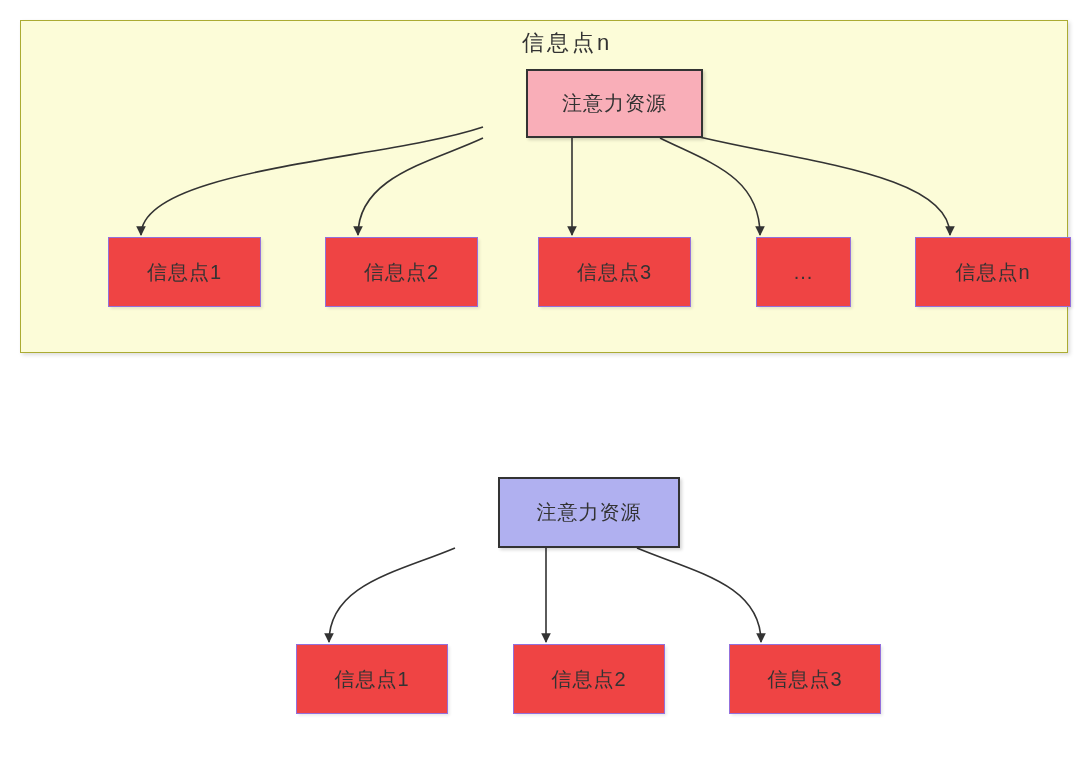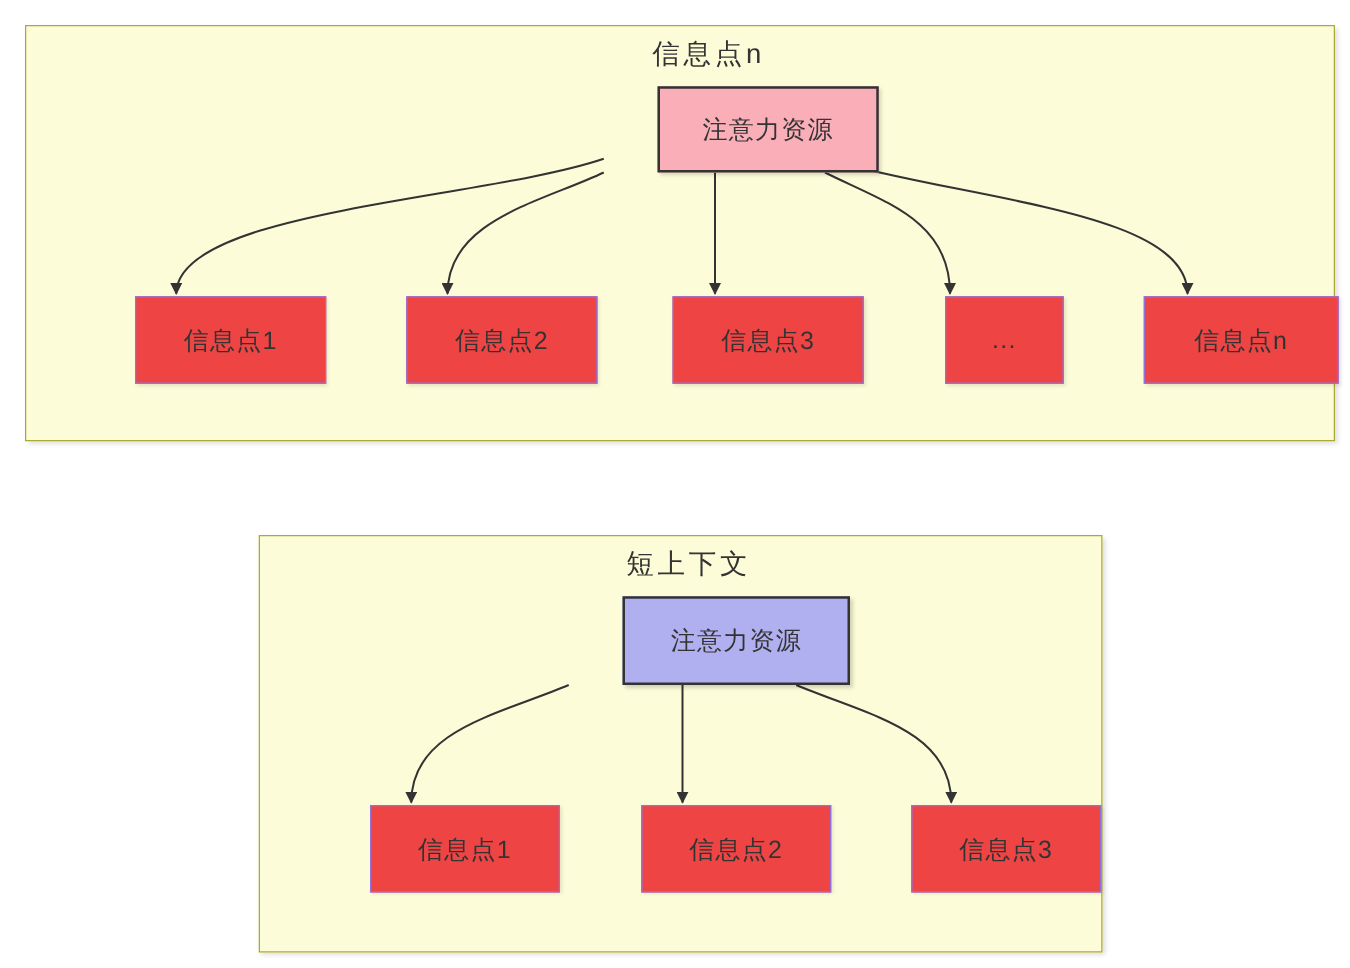--- a/index.html
+++ b/index.html
@@ -64,23 +64,20 @@
 </style>
 </head>
 <body>
 
 <div class="canvas">
 
   <div class="cluster" style="left: 20px; top: 20px; width: 1048px; height: 333px; background-color: rgb(252, 252, 216);">
     <div class="cluster-title" style="left:546px;">信息点n</div>
   </div>
 
-  <div class="cluster" style="left: 207px; top: 428px; width: 675px; height: 334px; background-color: rgb(252, 252, 216);">
-    <div class="cluster-title" style="left:343px;">短上下文</div>
-  </div>
 
   <svg class="arrow-layer" viewBox="0 0 1080 774" xmlns="http://www.w3.org/2000/svg">
     <defs>
       <marker id="arrowhead" viewBox="0 0 10 10" refX="9" refY="5" markerWidth="6" markerHeight="6" orient="auto">
         <path d="M 0 0 L 10 5 L 0 10 z" fill="#333333"></path>
       </marker>
     </defs>
 
     <path class="edge" d="M 483 127 C 385 160, 141 168, 141 235" marker-end="url(#arrowhead)" stroke="#333333"></path>
     <path class="edge" d="M 483 138 C 432 162, 358 176, 358 235" marker-end="url(#arrowhead)" stroke="#333333"></path>

